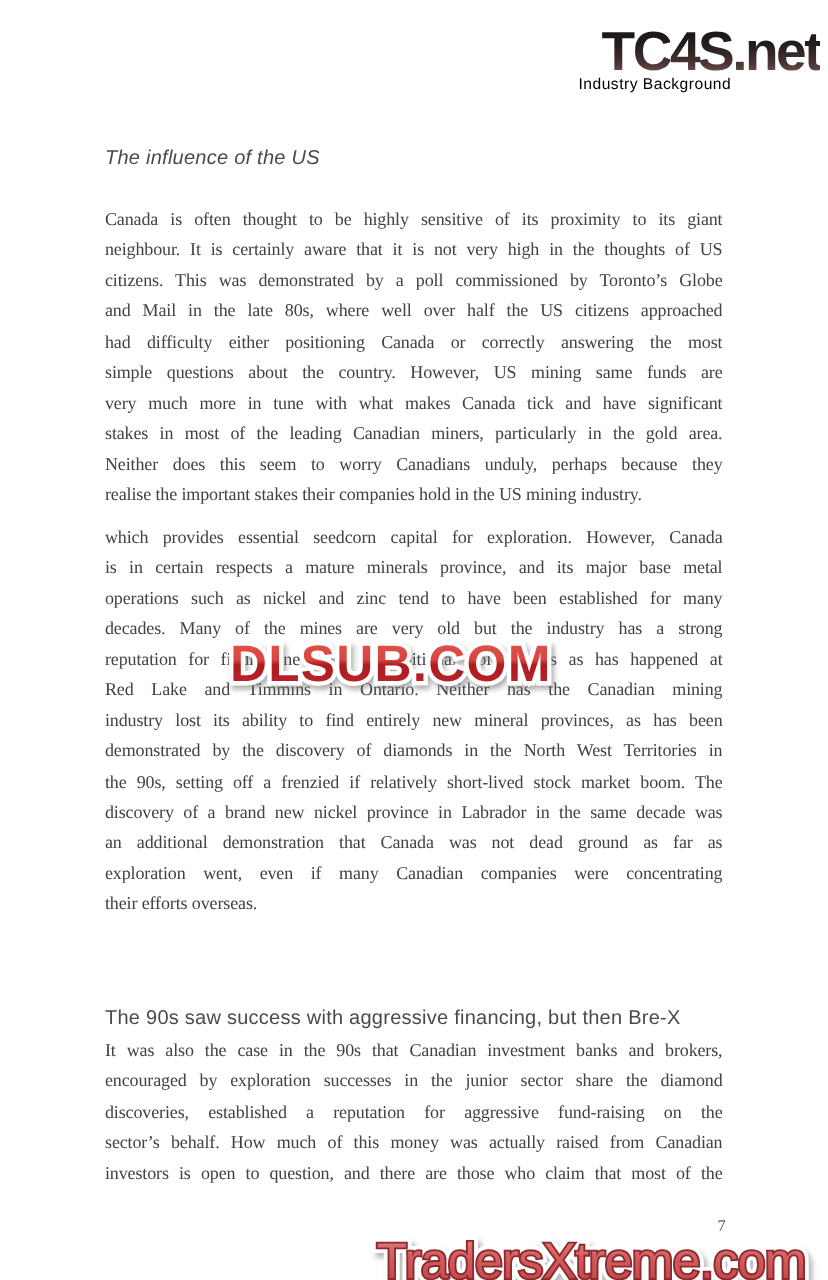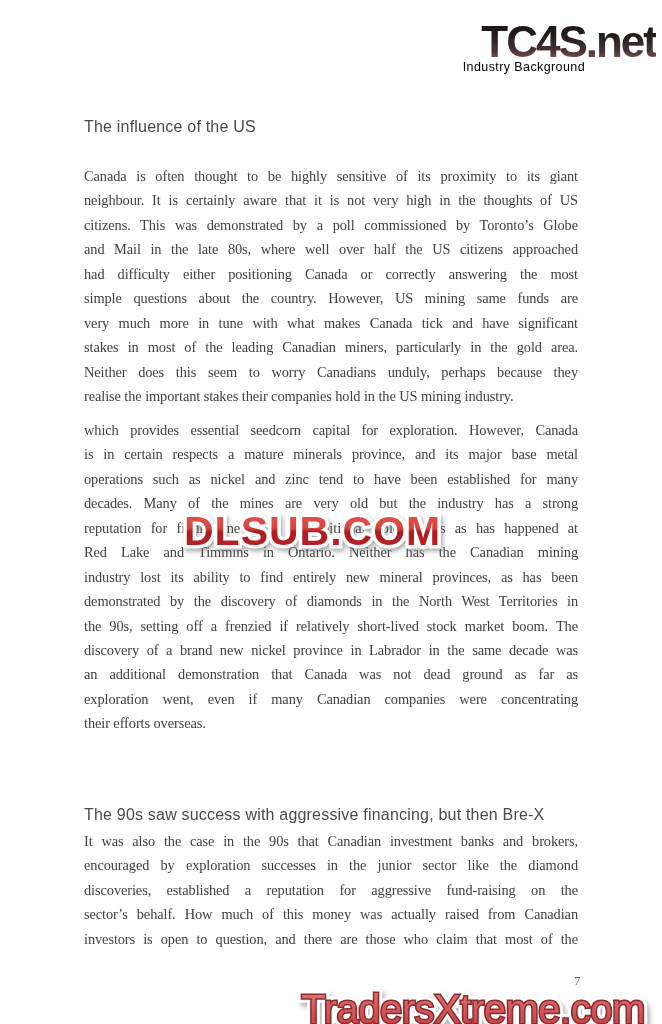--- a/index.html
+++ b/index.html
@@ -23,21 +23,21 @@
     font-family:"Liberation Sans", sans-serif;
     font-size:12.5px; color:#000000; letter-spacing:0.4px;
   }
 
   
   .col { position:absolute; left:84px; width:494px; }
   .heading {
     font-family:"Liberation Sans", sans-serif;
     font-size:16px; color:#4a4a4a; letter-spacing:0.2px; line-height:20px;
   }
-  .h1 { top:100px; }
+  .h1 { top:100px;font-style:italic; }
   .h2 { top:788px; }
   .para { color:#414141; font-size:14.4px; letter-spacing:-0.1px; }
   .p1 { top:147px; }
   .p2 { top:401px; }
   .p3 { top:812px; }
   .tline { line-height:24.45px; height:24.45px; text-align:justify; text-align-last:justify; white-space:normal; }
   .tline.last-left { text-align-last:left; }
 
   
   .wm {
@@ -113,21 +113,21 @@
       <div class="tline">discovery of a brand new nickel province in Labrador in the same decade was</div>
       <div class="tline">an additional demonstration that Canada was not dead ground as far as</div>
       <div class="tline">exploration went, even if many Canadian companies were concentrating</div>
       <div class="tline last-left">their efforts overseas.</div>
     </div>
 
   <div class="col heading h2">The 90s saw success with aggressive financing, but then Bre-X</div>
 
   <div class="col para p3">
       <div class="tline">It was also the case in the 90s that Canadian investment banks and brokers,</div>
-      <div class="tline">encouraged by exploration successes in the junior sector like the diamond</div>
+      <div class="tline">encouraged by exploration successes in the junior sector share the diamond</div>
       <div class="tline">discoveries, established a reputation for aggressive fund-raising on the</div>
       <div class="tline">sector’s behalf. How much of this money was actually raised from Canadian</div>
       <div class="tline">investors is open to question, and there are those who claim that most of the</div>
     </div>
 
   <div class="wm">
     <span class="layer outline">DLSUB.COM</span>
     <span class="layer fill">DLSUB.COM</span>
   </div>
 

